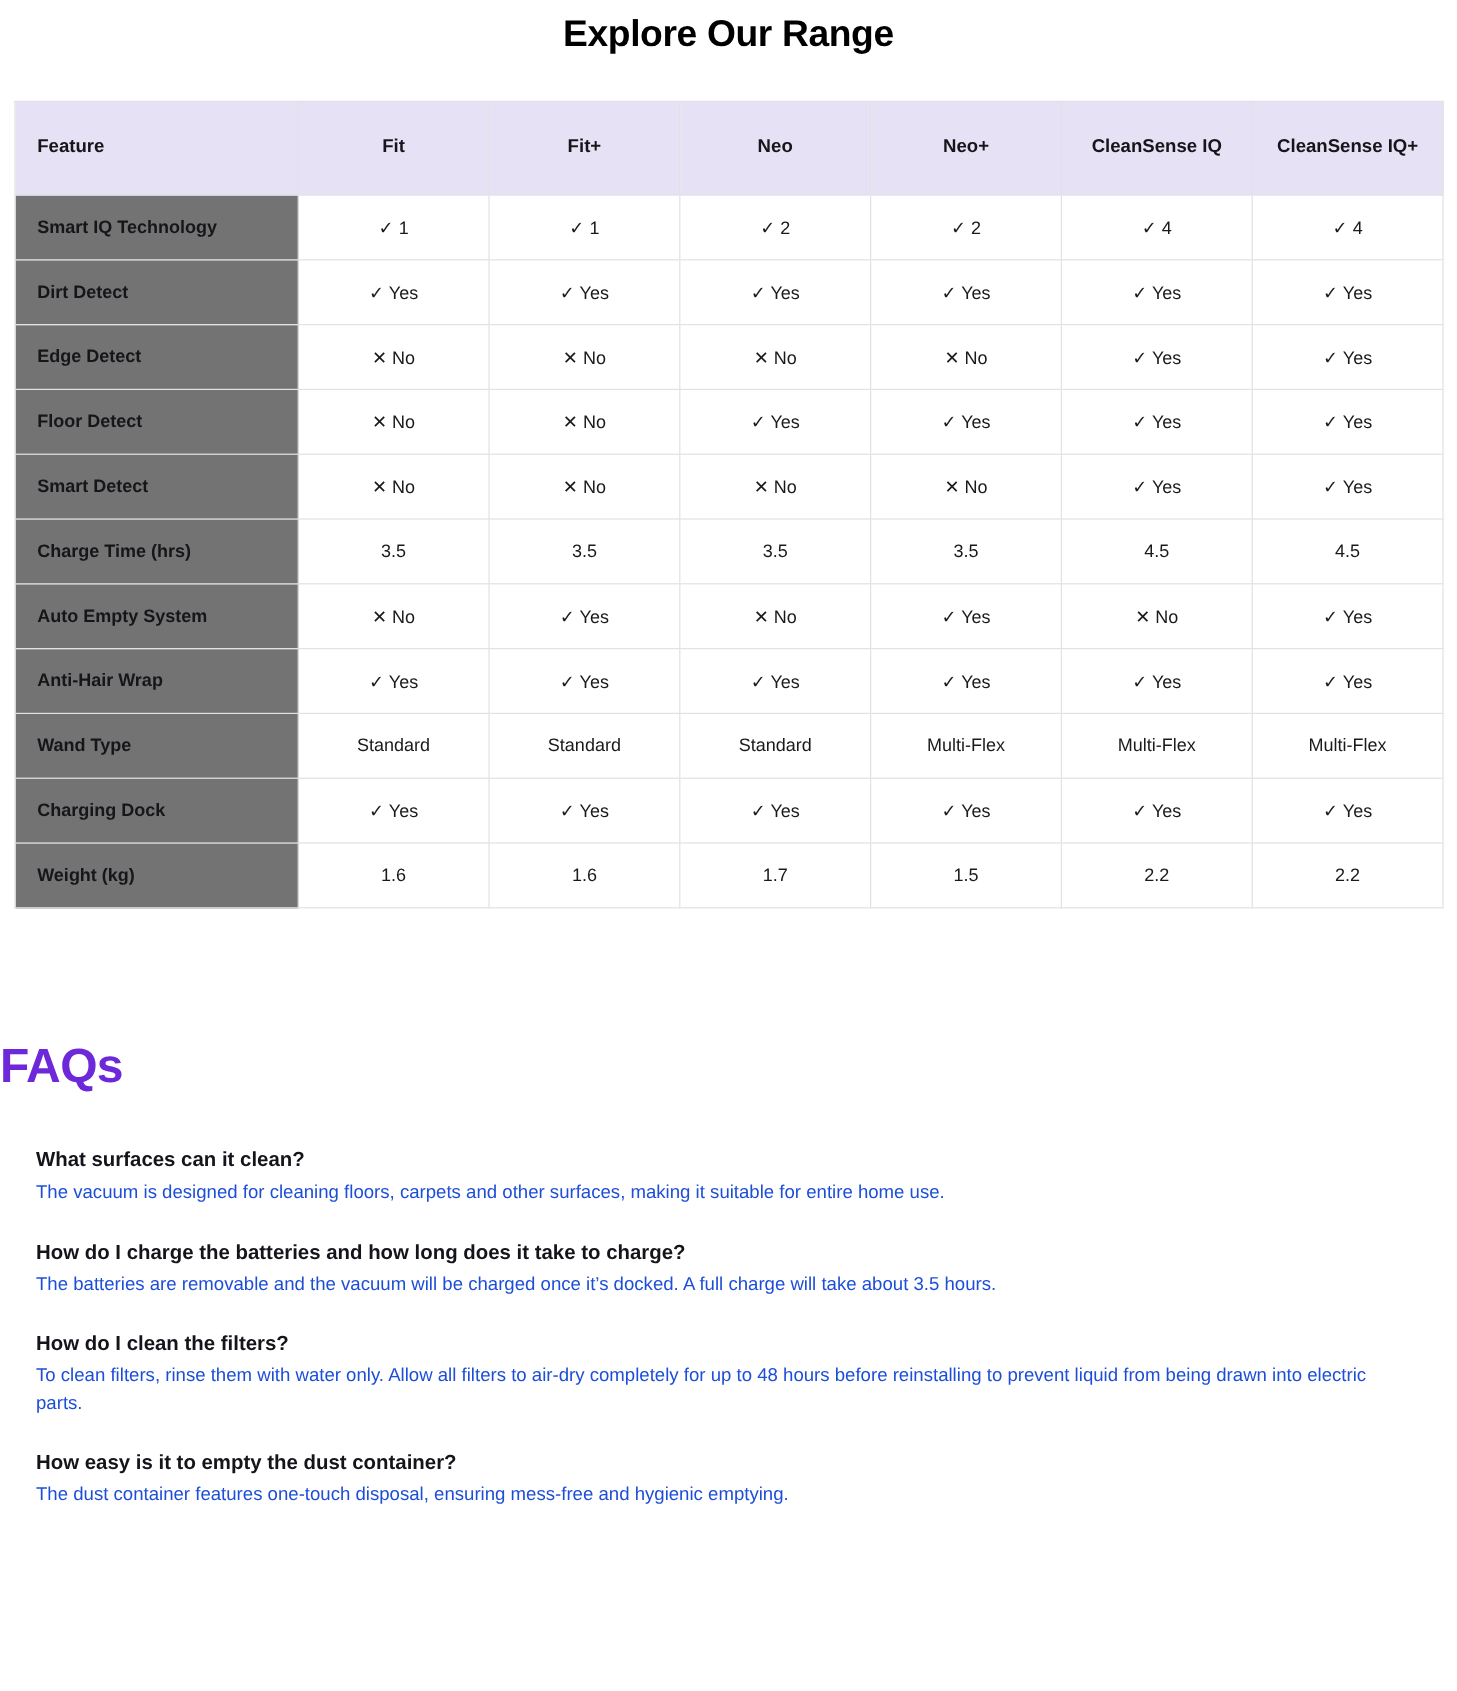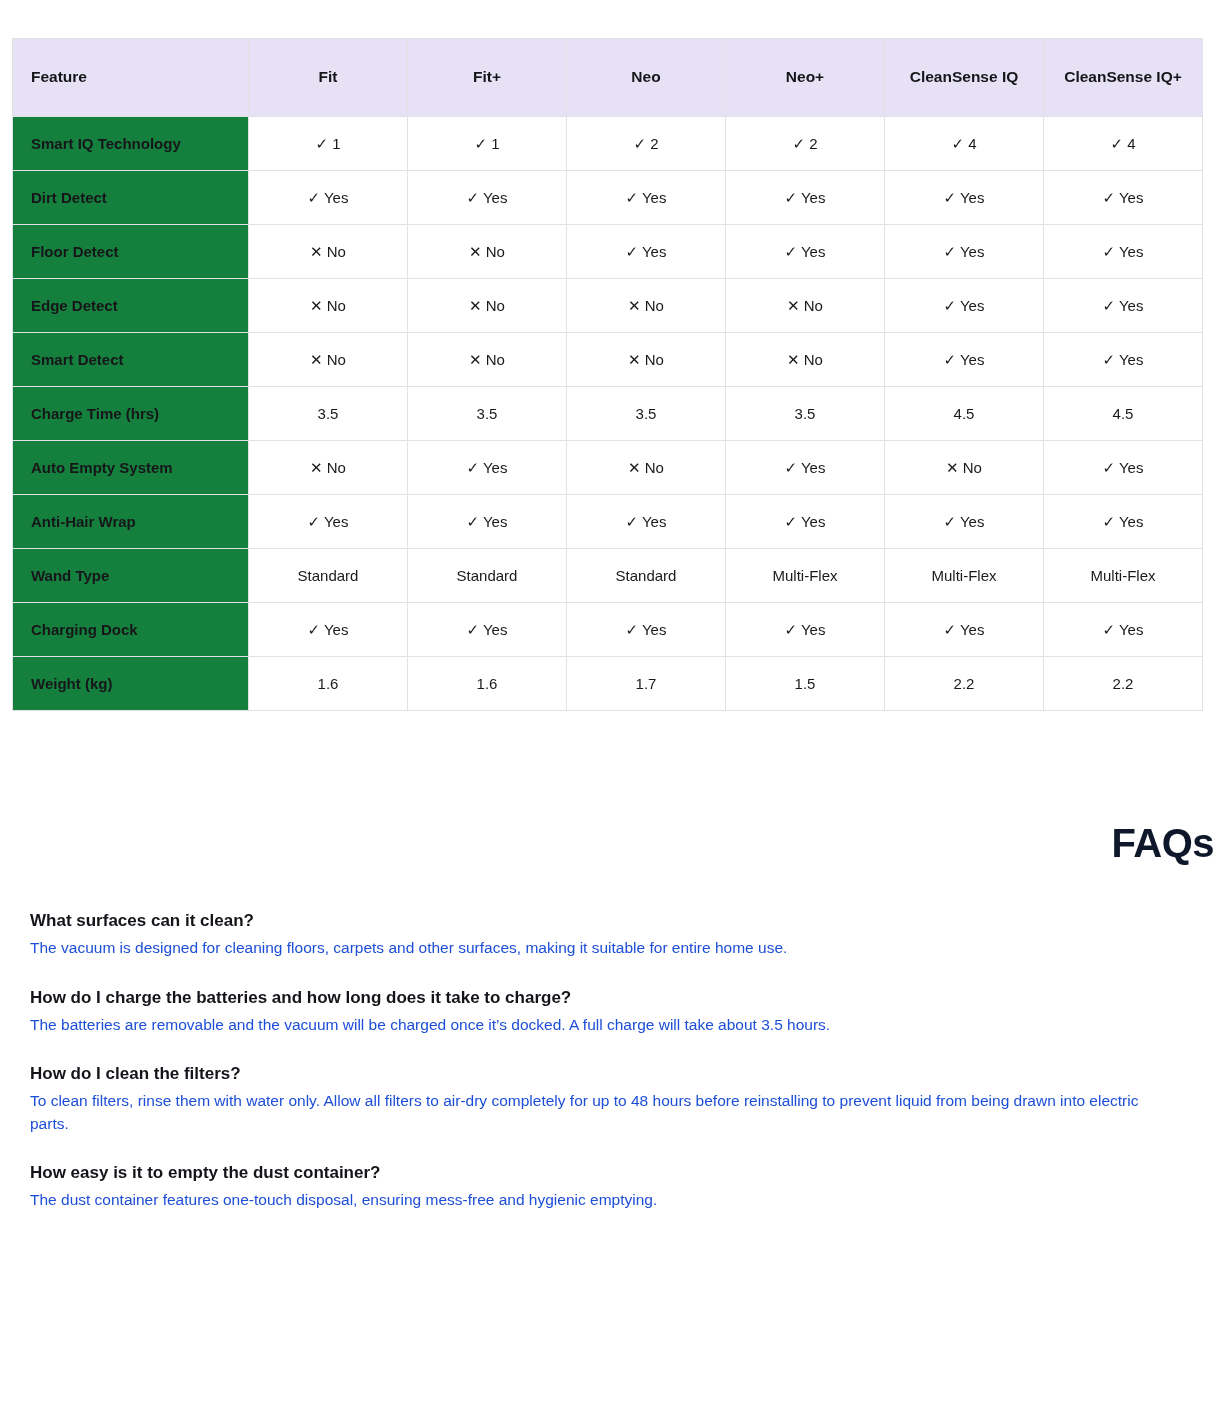--- a/index.html
+++ b/index.html
@@ -53,45 +53,45 @@
     color: #16161a;
     line-height: 1.3;
     padding: 6px 8px;
   }
   table.compare thead th.feature-col {
     text-align: left;
     padding-left: 18px;
   }
   table.compare tbody tr { height: 54px; }
   table.compare td.feature-cell {
-    background: #15803d;
+    background: #737373;
     font-weight: bold;
     font-size: 15px;
     text-align: left;
     padding: 6px 18px;
     color: #16161a;
   }
   table.compare td.val {
     text-align: center;
     font-size: 15px;
     color: #1a1a1a;
     background: #ffffff;
     white-space: nowrap;
   }
   col.c-feature { width: 236px; }
   col.c-data { width: 159px; }
 
   
   .faq-title {
-    text-align: right;
+    text-align: left;
     font-size: 40px;
     font-weight: bold;
     letter-spacing: -0.5px;
     margin: 110px 0 0 0;
-    color: #0f172a;
+    color: #6d28d9;
   }
   .faq-list {
     margin: 44px 30px 0 30px;
   }
   .faq-item { margin-bottom: 27px; }
   .faq-q {
     font-size: 17px;
     font-weight: bold;
     color: #14141a;
     margin: 0 0 5px 0;
@@ -103,20 +103,21 @@
     line-height: 1.45;
     margin: 0;
     max-width: 1150px;
   }
 </style>
 </head>
 <body>
 
 <div class="page">
 
+  <h1 class="main-title">Explore Our Range</h1>
 
   <div class="table-wrap">
     <table class="compare">
       <colgroup>
         <col class="c-feature">
         <col class="c-data">
           <col class="c-data">
           <col class="c-data">
         <col class="c-data">
           <col class="c-data">
@@ -146,34 +147,34 @@
           <tr>
             <td class="feature-cell">Dirt Detect</td>
             <td class="val">✓ Yes</td>
             <td class="val">✓ Yes</td>
             <td class="val">✓ Yes</td>
             <td class="val">✓ Yes</td>
             <td class="val">✓ Yes</td>
             <td class="val">✓ Yes</td>
           </tr>
           <tr>
+            <td class="feature-cell">Edge Detect</td>
+            <td class="val">✕ No</td>
+            <td class="val">✕ No</td>
+            <td class="val">✕ No</td>
+            <td class="val">✕ No</td>
+            <td class="val">✓ Yes</td>
+            <td class="val">✓ Yes</td>
+          </tr>
+          <tr>
             <td class="feature-cell">Floor Detect</td>
             <td class="val">✕ No</td>
             <td class="val">✕ No</td>
             <td class="val">✓ Yes</td>
             <td class="val">✓ Yes</td>
-            <td class="val">✓ Yes</td>
-            <td class="val">✓ Yes</td>
-          </tr>
-          <tr>
-            <td class="feature-cell">Edge Detect</td>
-            <td class="val">✕ No</td>
-            <td class="val">✕ No</td>
-            <td class="val">✕ No</td>
-            <td class="val">✕ No</td>
             <td class="val">✓ Yes</td>
             <td class="val">✓ Yes</td>
           </tr>
           <tr>
             <td class="feature-cell">Smart Detect</td>
             <td class="val">✕ No</td>
             <td class="val">✕ No</td>
             <td class="val">✕ No</td>
             <td class="val">✕ No</td>
             <td class="val">✓ Yes</td>

